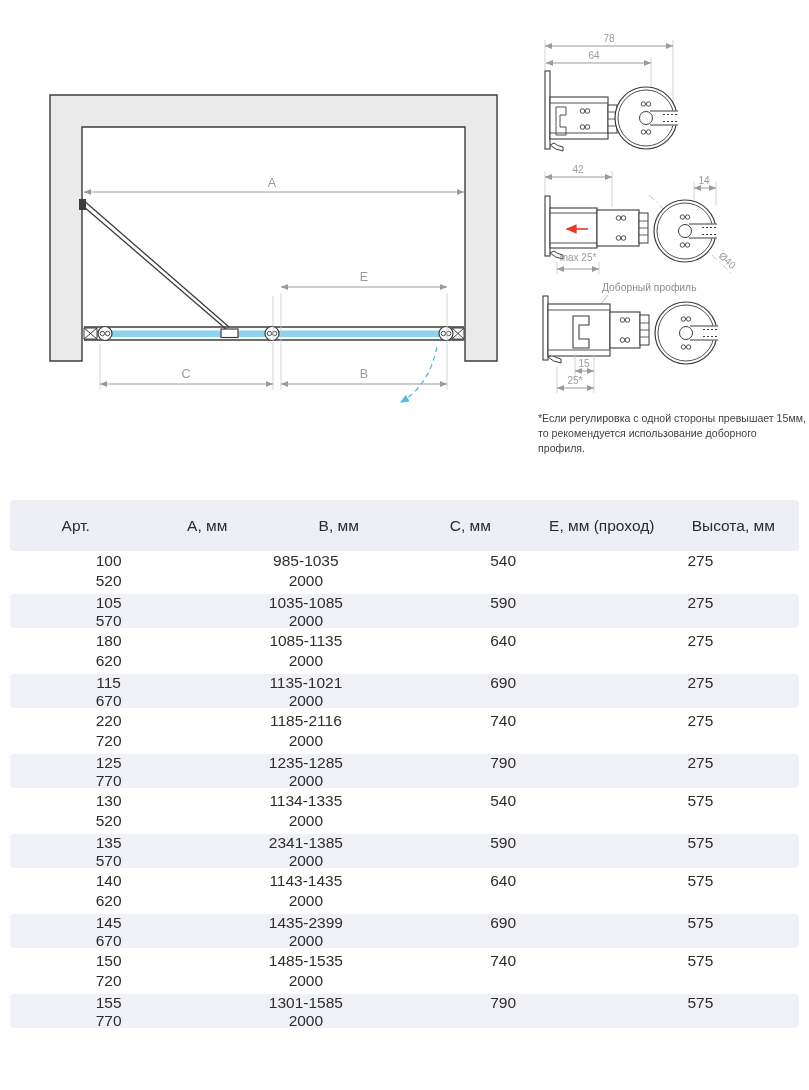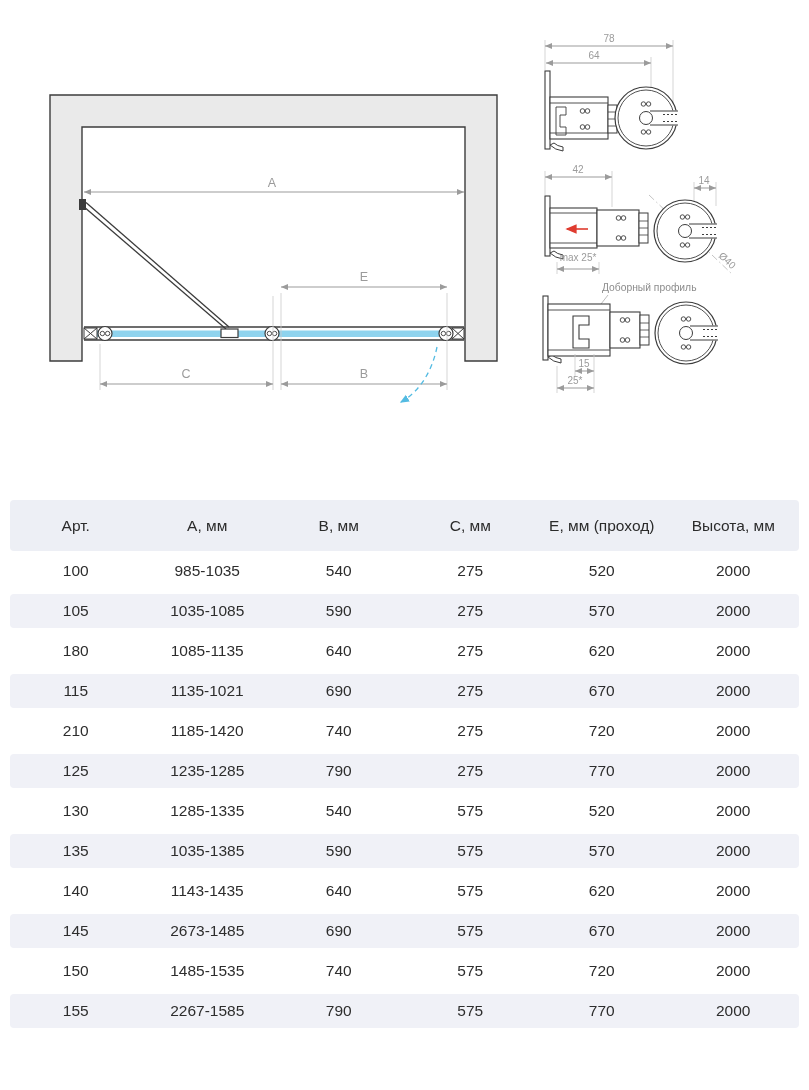--- a/index.html
+++ b/index.html
@@ -10,21 +10,21 @@
   .note{position:absolute;left:538px;top:411px;width:268px;
         font-size:10.6px;line-height:15px;color:#3f3f3f;}
 
   
   .spec-table{position:absolute;left:10px;top:500px;width:789px;
               font-size:15.5px;color:#2d2d2d;}
   .thead{height:51px;background:#edeff5;border-radius:4px;
          display:grid;grid-template-columns:repeat(6,1fr);align-items:center;}
   .thead .tcell{color:#2b2b2b;}
   .tbody{margin-top:0;}
-  .trow{height:40px;display:grid;grid-template-columns:repeat(6,1fr);align-items:center;}
+  .trow{height:40px;display:grid;grid-template-columns:repeat(4,1fr);align-items:center;}
   .trow.stripe{height:34px;margin:3px 0;background:#f0f1f7;border-radius:4px;}
   .tcell{text-align:center;white-space:nowrap;}
 
   svg text{font-family:"Liberation Sans", sans-serif;}
   .dimtxt{fill:#9b9b9b;font-size:10px;}
   .dimbig{fill:#9b9b9b;font-size:12.5px;}
   .plabel{fill:#8c8c8c;font-size:10.3px;}
 </style>
 </head>
 <body>
@@ -251,20 +251,22 @@
       </g>
       <line x1="575" y1="371" x2="594" y2="371" stroke="#9b9b9b" stroke-width="1" marker-start="url(#ag)" marker-end="url(#ag)"></line>
       <text x="584" y="367" text-anchor="middle" class="dimtxt">15</text>
       <line x1="557" y1="388" x2="594" y2="388" stroke="#9b9b9b" stroke-width="1" marker-start="url(#ag)" marker-end="url(#ag)"></line>
       <text x="575" y="384" text-anchor="middle" class="dimtxt">25*</text>
     </g>
   </svg>
 
   
   <div class="note">
+    <div>*Если регулировка с одной стороны превышает 15мм,</div>
+    <div>то рекомендуется использование доборного профиля.</div>
   </div>
 
   
   <div class="spec-table">
     <div class="thead">
       <div class="tcell">Арт.</div>
       <div class="tcell">А, мм</div>
       <div class="tcell">В, мм</div>
       <div class="tcell">С, мм</div>
       <div class="tcell">Е, мм (проход)</div>
@@ -297,78 +299,78 @@
         </div>
         <div class="trow stripe">
           <div class="tcell">115</div>
           <div class="tcell">1135-1021</div>
           <div class="tcell">690</div>
           <div class="tcell">275</div>
           <div class="tcell">670</div>
           <div class="tcell">2000</div>
         </div>
         <div class="trow">
-          <div class="tcell">210</div>
-          <div class="tcell">1185-1420</div>
+          <div class="tcell">220</div>
+          <div class="tcell">1185-2116</div>
           <div class="tcell">740</div>
           <div class="tcell">275</div>
           <div class="tcell">720</div>
           <div class="tcell">2000</div>
         </div>
         <div class="trow stripe">
           <div class="tcell">125</div>
           <div class="tcell">1235-1285</div>
           <div class="tcell">790</div>
           <div class="tcell">275</div>
           <div class="tcell">770</div>
           <div class="tcell">2000</div>
         </div>
         <div class="trow">
           <div class="tcell">130</div>
-          <div class="tcell">1285-1335</div>
+          <div class="tcell">1134-1335</div>
           <div class="tcell">540</div>
           <div class="tcell">575</div>
           <div class="tcell">520</div>
           <div class="tcell">2000</div>
         </div>
         <div class="trow stripe">
           <div class="tcell">135</div>
-          <div class="tcell">1035-1385</div>
+          <div class="tcell">2341-1385</div>
           <div class="tcell">590</div>
           <div class="tcell">575</div>
           <div class="tcell">570</div>
           <div class="tcell">2000</div>
         </div>
         <div class="trow">
           <div class="tcell">140</div>
           <div class="tcell">1143-1435</div>
           <div class="tcell">640</div>
           <div class="tcell">575</div>
           <div class="tcell">620</div>
           <div class="tcell">2000</div>
         </div>
         <div class="trow stripe">
           <div class="tcell">145</div>
-          <div class="tcell">2673-1485</div>
+          <div class="tcell">1435-2399</div>
           <div class="tcell">690</div>
           <div class="tcell">575</div>
           <div class="tcell">670</div>
           <div class="tcell">2000</div>
         </div>
         <div class="trow">
           <div class="tcell">150</div>
           <div class="tcell">1485-1535</div>
           <div class="tcell">740</div>
           <div class="tcell">575</div>
           <div class="tcell">720</div>
           <div class="tcell">2000</div>
         </div>
         <div class="trow stripe">
           <div class="tcell">155</div>
-          <div class="tcell">2267-1585</div>
+          <div class="tcell">1301-1585</div>
           <div class="tcell">790</div>
           <div class="tcell">575</div>
           <div class="tcell">770</div>
           <div class="tcell">2000</div>
         </div>
       </div>
   </div>
 
 </div>
 

